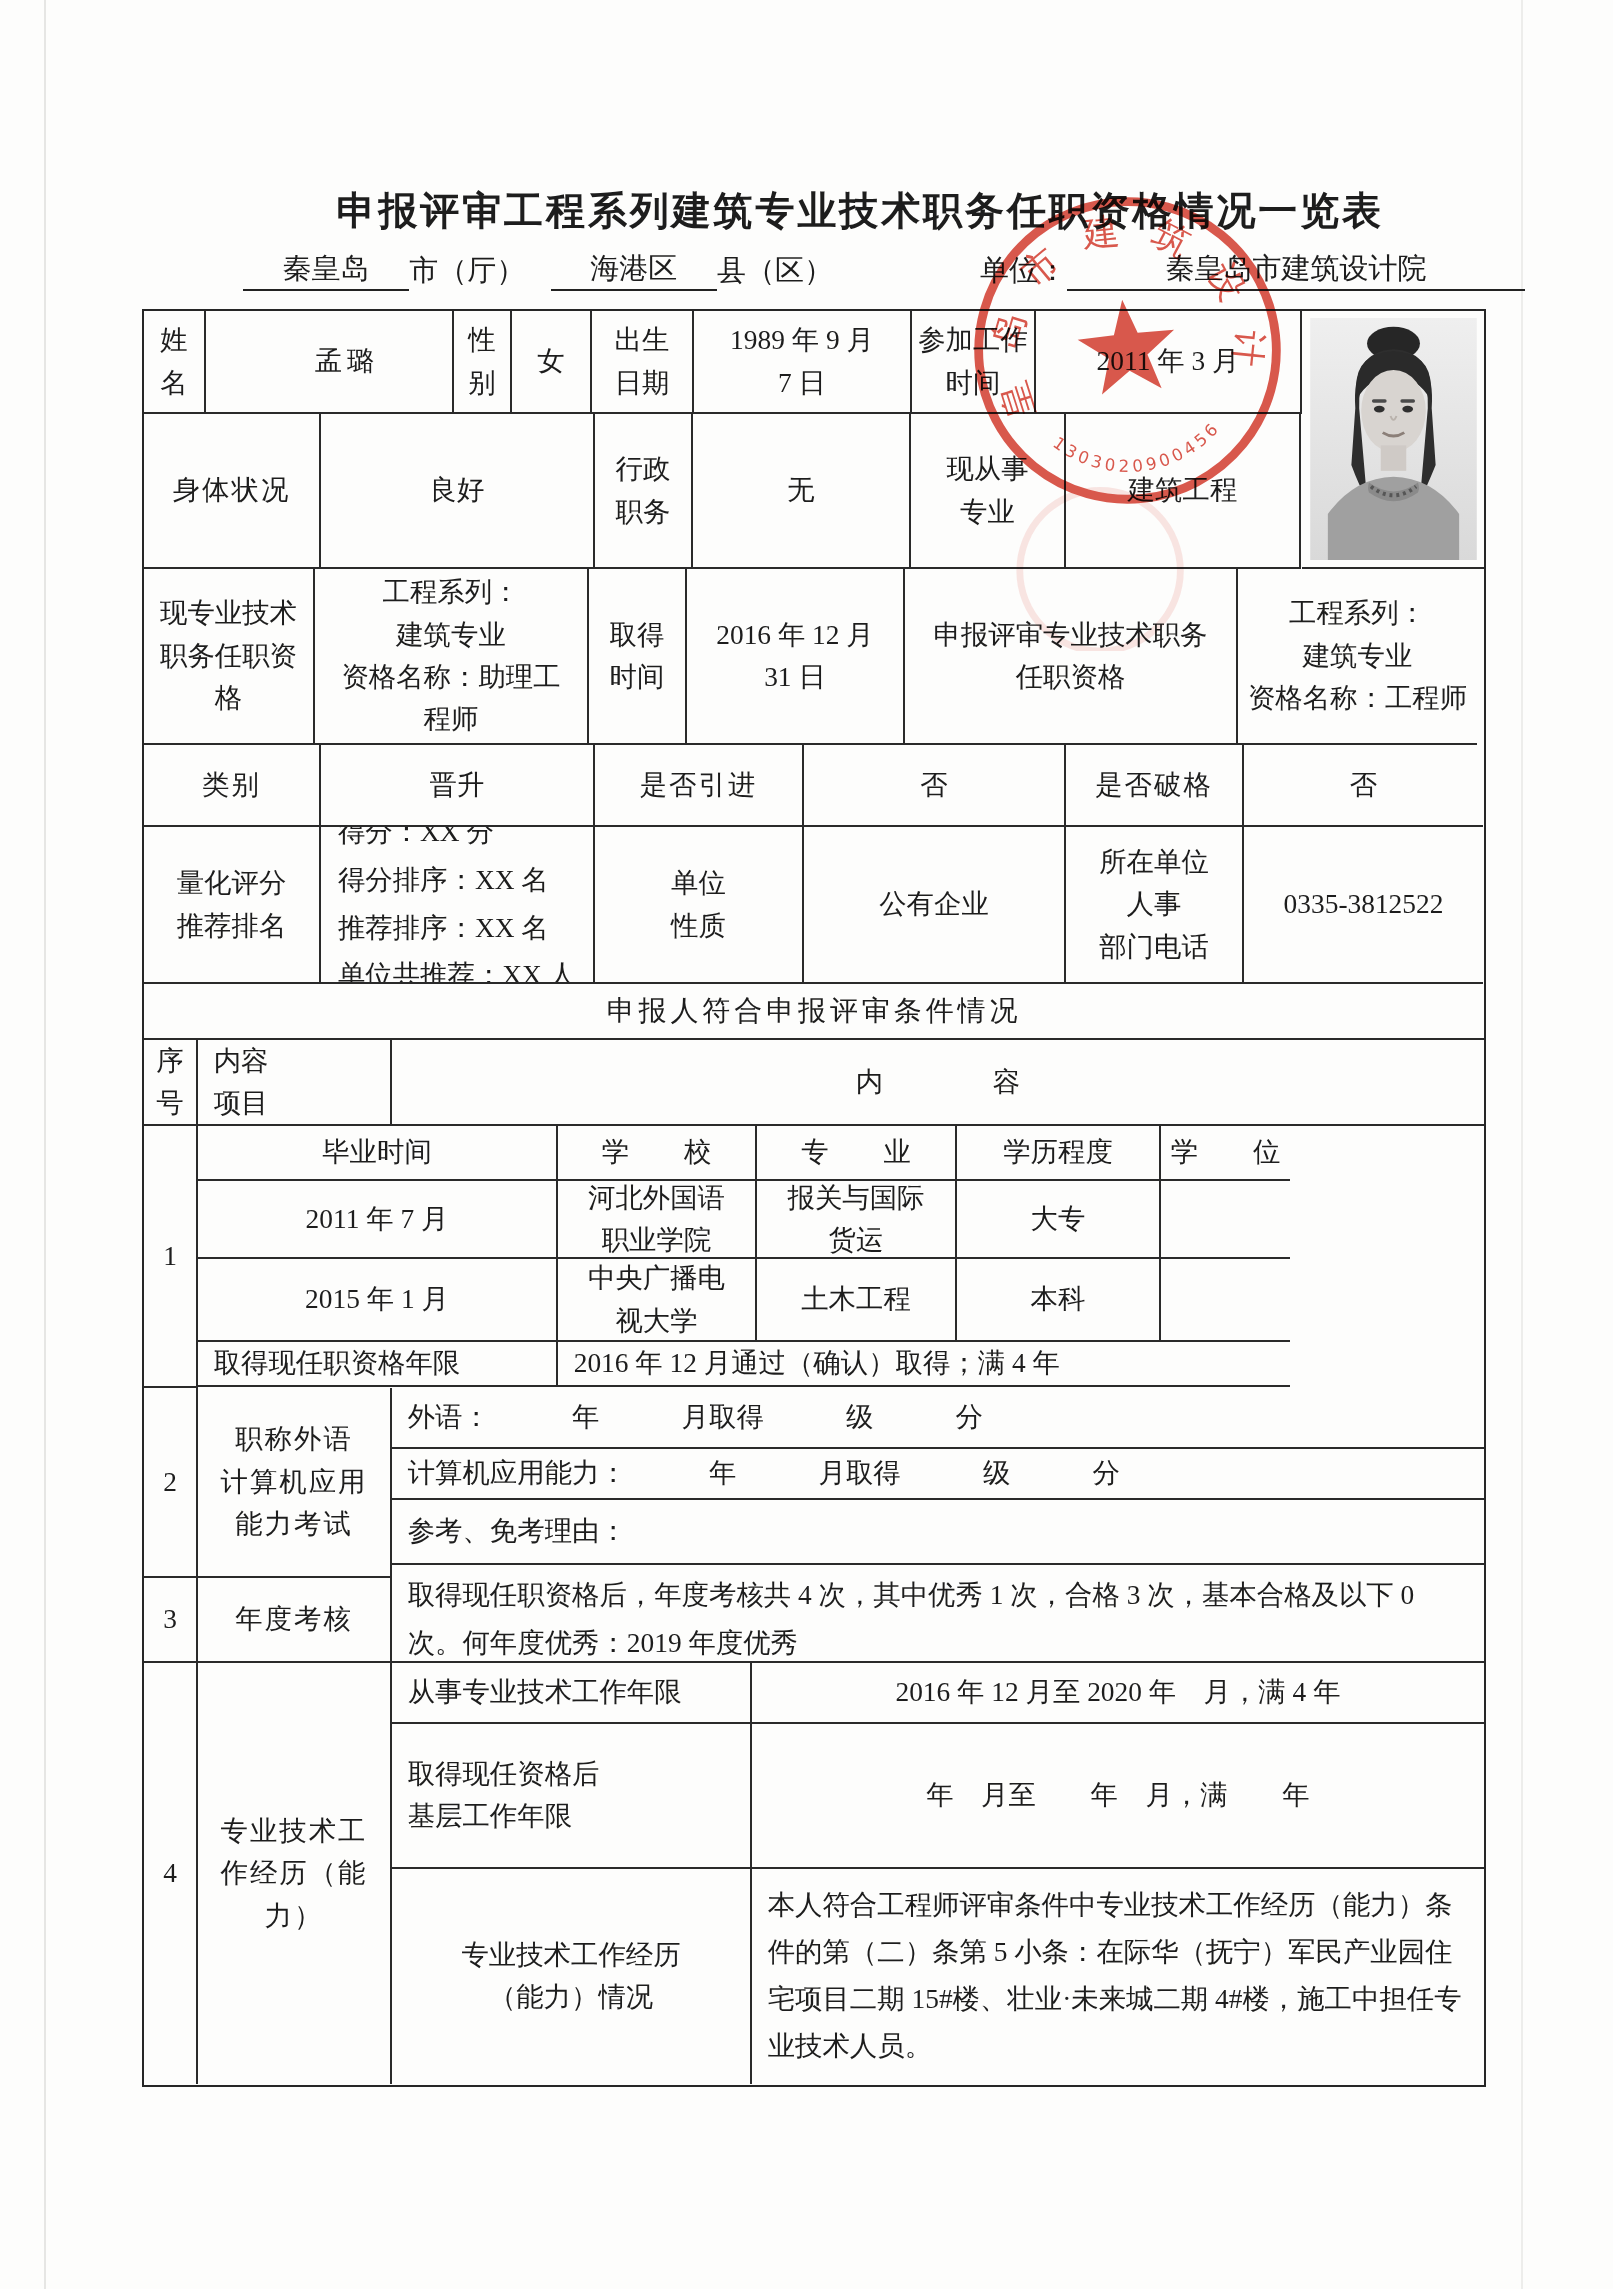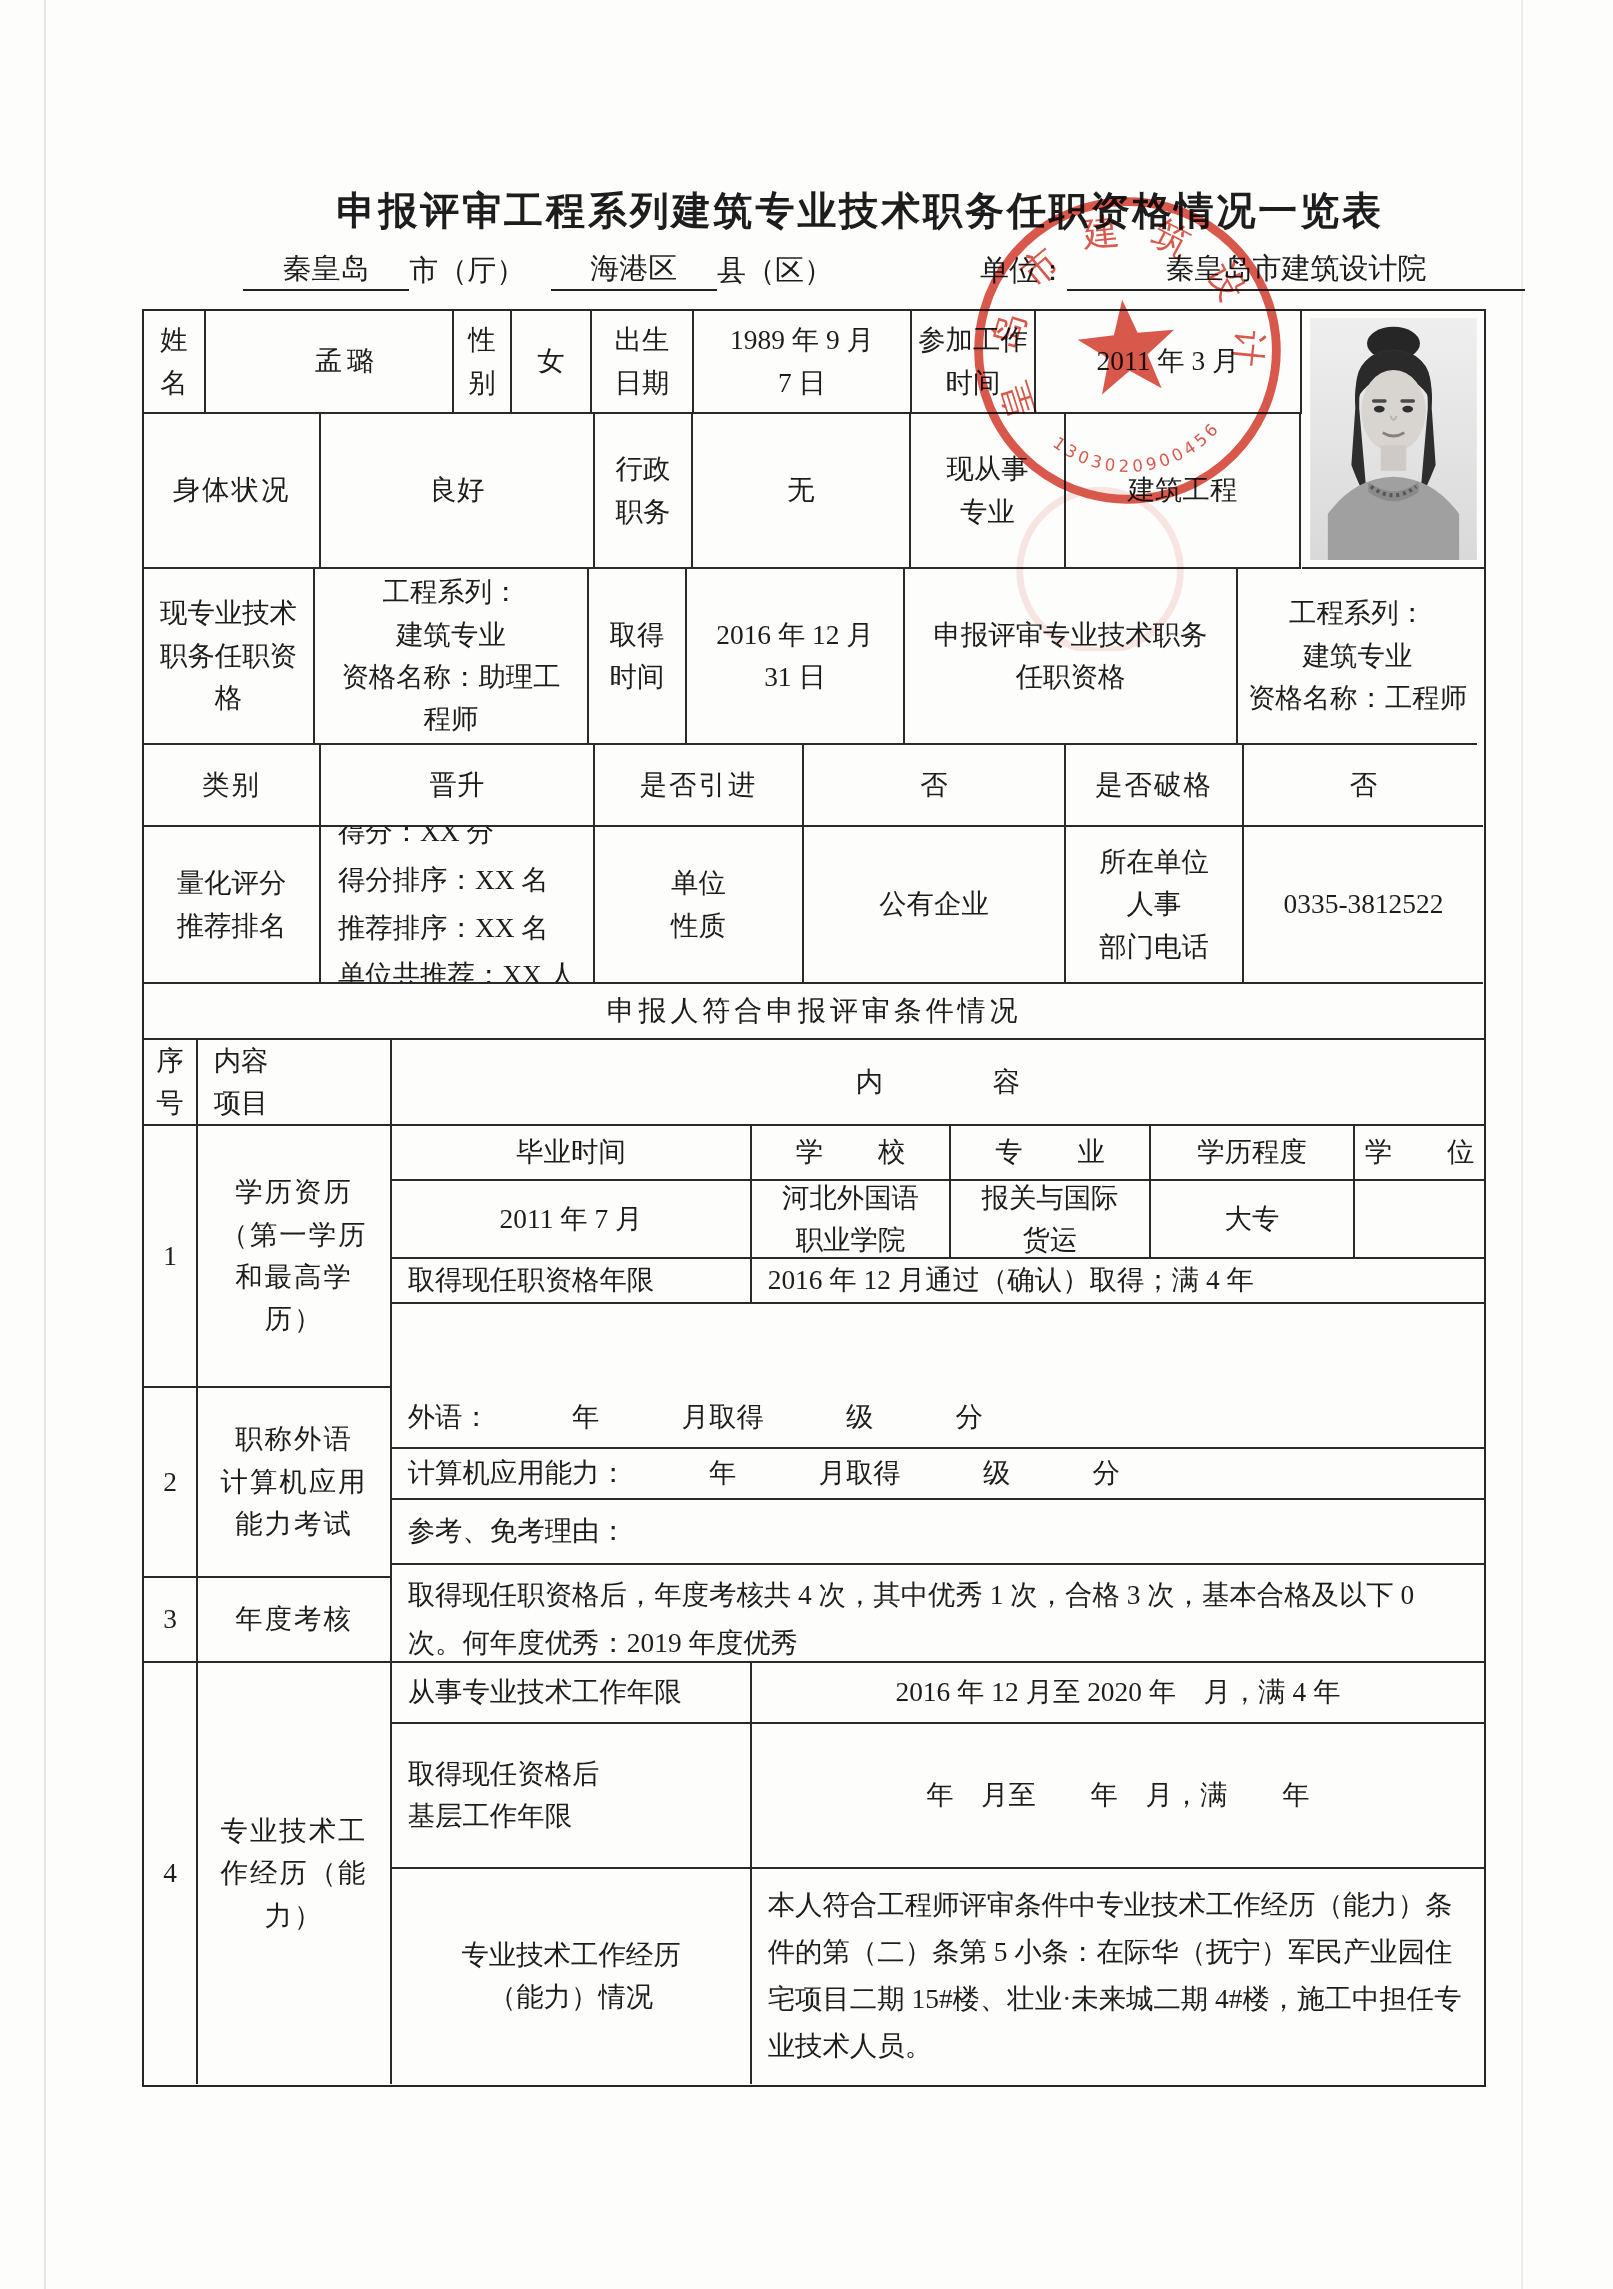--- a/index.html
+++ b/index.html
@@ -162,39 +162,43 @@
     <div class="row" style="height:86px">
       <div class="c" style="width:54px">序
 号</div>
       <div class="c lft" style="width:194px">内容
 项目</div>
       <div class="c last" style="width:1092px">内　　　　容</div>
     </div>
 
     <div class="row" style="height:262px">
       <div class="c" style="width:54px">1</div>
-      <div class="c ls2" style="width:194px">学历资历
-（第一学历
-和最高学
-历）</div>
       <div class="col" style="width:1092px">
         <div class="row" style="height:55px">
           <div class="c" style="width:360px">毕业时间</div>
           <div class="c" style="width:199px">学　　校</div>
           <div class="c" style="width:200px">专　　业</div>
           <div class="c" style="width:204px">学历程度</div>
           <div class="c last" style="width:129px">学　　位</div>
         </div>
         <div class="row" style="height:78px">
           <div class="c" style="width:360px">2011 年 7 月</div>
           <div class="c" style="width:199px">河北外国语
 职业学院</div>
           <div class="c" style="width:200px">报关与国际
 货运</div>
           <div class="c" style="width:204px">大专</div>
+          <div class="c last" style="width:129px"></div>
+        </div>
+        <div class="row" style="height:83px">
+          <div class="c" style="width:360px">2015 年 1 月</div>
+          <div class="c" style="width:199px">中央广播电
+视大学</div>
+          <div class="c" style="width:200px">土木工程</div>
+          <div class="c" style="width:204px">本科</div>
           <div class="c last" style="width:129px"></div>
         </div>
         <div class="row" style="height:45px">
           <div class="c lft" style="width:360px">取得现任职资格年限</div>
           <div class="c lft last" style="width:732px">2016 年 12 月通过（确认）取得；满 4 年</div>
         </div>
       </div>
     </div>
 
     <div class="row" style="height:190px">

